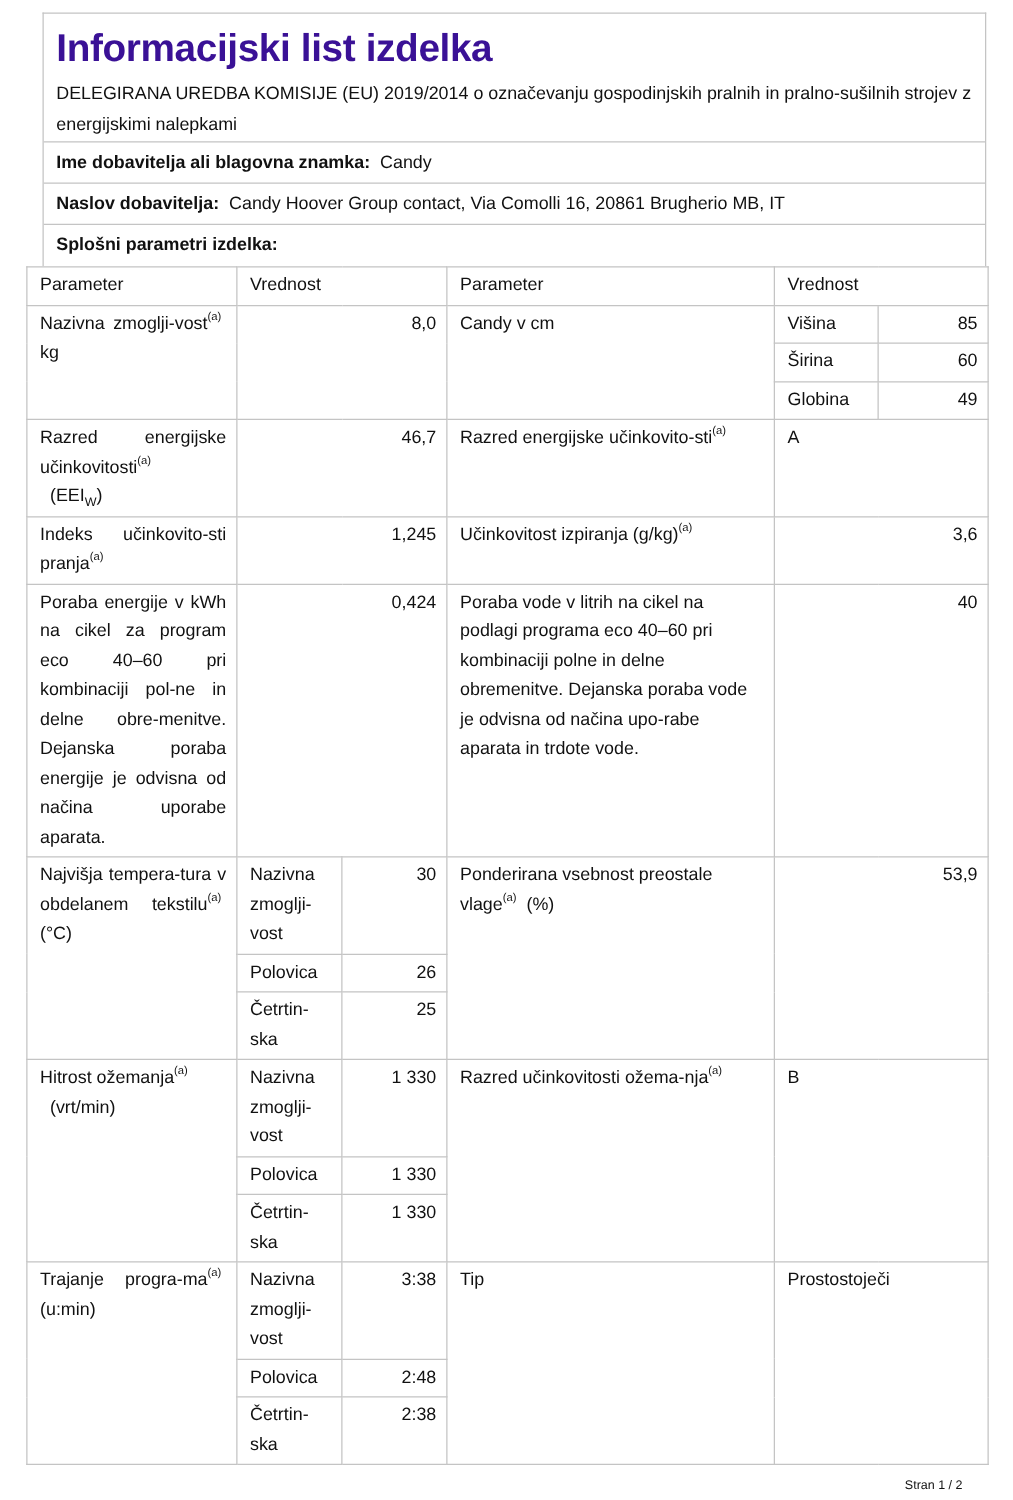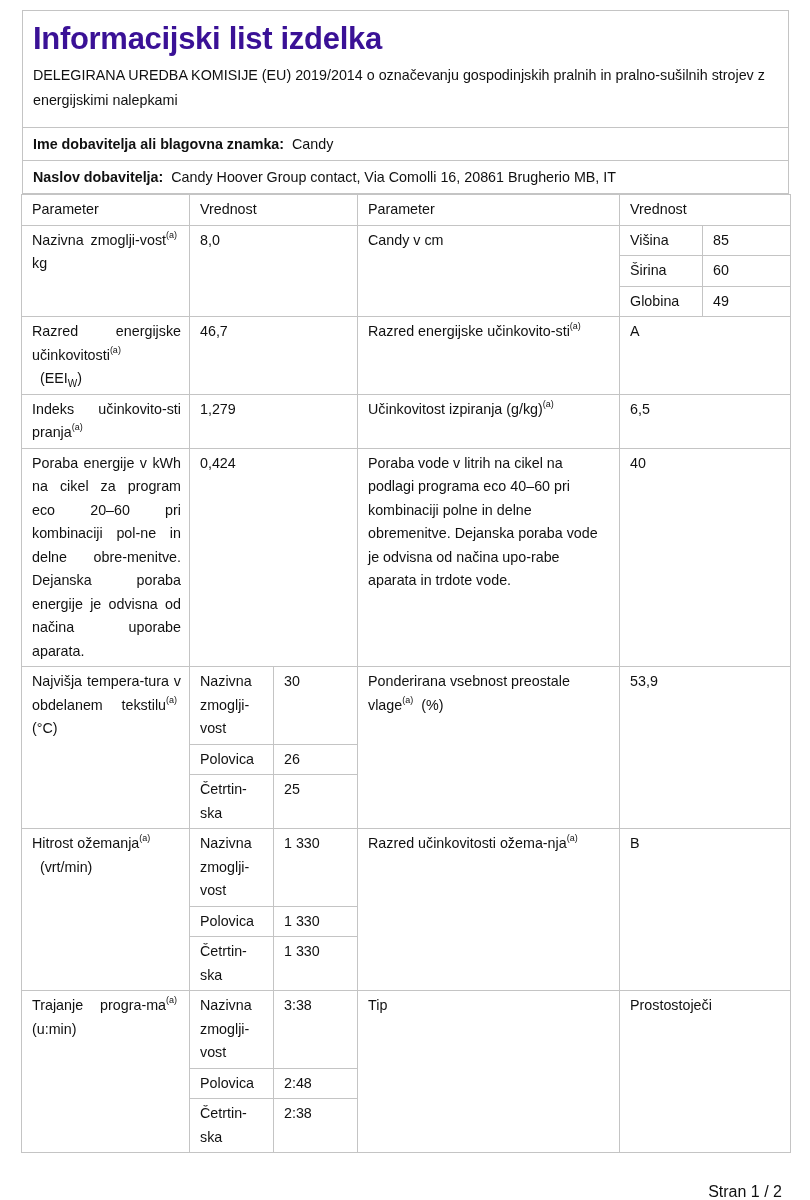--- a/index.html
+++ b/index.html
@@ -1,41 +1,42 @@
 <!DOCTYPE html>
 <html><head>
 <meta charset="utf-8">
 <style>
   html, body { margin:0; padding:0; background:#ffffff; }
   body { width:810px; height:1200px; position:relative; overflow:hidden;
          font-family:"Liberation Sans", sans-serif; color:#111; }
   .page { position:absolute; left:22px; top:10px; width:767px; }
-  .box { border:1.5px solid #c4c4c4; border-bottom:none; }
+  .box { border:1.5px solid #c4c4c4; border-bottom:none;margin-left:12px; }
   .title { font-family:"Liberation Sans", sans-serif; font-weight:bold; color:#3a1196;
            font-size:31px; line-height:44px; padding:6px 0 2px 10px; letter-spacing:-0.3px; }
-  .sub { font-size:14.3px; line-height:25px; padding:0 8px 14px 10px; border-bottom:1.5px solid #c4c4c4; }
+  .sub { font-size:14.3px; line-height:25px; padding:0 8px 0 10px; border-bottom:1.5px solid #c4c4c4; }
   .row1 { font-size:14.3px; line-height:32px; padding:0 10px; border-bottom:1.5px solid #c4c4c4; height:33px; box-sizing:border-box;}
   .row1 b { font-weight:bold; }
   table { border-collapse:collapse; width:769px; margin-left:-1px; table-layout:fixed; font-size:14.3px; }
   td { border:1.5px solid #c4c4c4; vertical-align:top; padding:3px 8px 3px 10px; line-height:23.5px; }
-  td.num { }
+  td.num { text-align:right; }
   td.just { text-align:justify; }
   sup { font-size:9px; line-height:0; position:relative; top:-1px; }
   sub { font-size:10px; line-height:0; }
-  .footer { position:absolute; right:28px; top:1183px; font-size:16px; }
+  .footer { position:absolute; right:40px; top:1183px; font-size:10px; }
 </style>
 </head>
 <body>
 
 <div class="page">
   <div class="box">
     <div class="title">Informacijski list izdelka</div>
     <div class="sub">DELEGIRANA UREDBA KOMISIJE (EU) 2019/2014 o označevanju gospodinjskih pralnih in pralno-sušilnih strojev z energijskimi nalepkami</div>
     <div class="row1"><b>Ime dobavitelja ali blagovna znamka:</b>&nbsp; <span>Candy</span></div>
     <div class="row1"><b>Naslov dobavitelja:</b>&nbsp; <span>Candy Hoover Group contact, Via Comolli 16, 20861 Brugherio MB, IT</span></div>
+    <div class="row1" style="border-bottom:none;"><b>Splošni parametri izdelka:</b></div>
   </div>
 
   <table>
     <colgroup>
       <col style="width:168px">
         <col style="width:84px">
         <col style="width:84px">
         <col style="width:262px">
         <col style="width:83px">
         <col style="width:88px">
@@ -66,27 +67,27 @@
 
     <tr style="height:74px">
       <td class="just"><span>Razred energijske učinkovitosti</span><sup>(a)</sup><br>&nbsp;&nbsp;<span>(EEI</span><sub>W</sub><span>)</span></td>
       <td colspan="2" class="num">46,7</td>
       <td class="just"><span>Razred energijske učinkovito-sti</span><sup>(a)</sup></td>
       <td colspan="2">A</td>
     </tr>
 
     <tr>
       <td class="just"><span>Indeks učinkovito-sti pranja</span><sup>(a)</sup></td>
-      <td colspan="2" class="num">1,279</td>
+      <td colspan="2" class="num">1,245</td>
       <td><span>Učinkovitost izpiranja (g/kg)</span><sup>(a)</sup></td>
-      <td colspan="2" class="num">6,5</td>
+      <td colspan="2" class="num">3,6</td>
     </tr>
 
     <tr>
-      <td class="just">Poraba energije v kWh na cikel za program eco 20–60 pri kombinaciji pol-ne in delne obre-menitve. Dejanska poraba energije je odvisna od načina uporabe aparata.</td>
+      <td class="just">Poraba energije v kWh na cikel za program eco 40–60 pri kombinaciji pol-ne in delne obre-menitve. Dejanska poraba energije je odvisna od načina uporabe aparata.</td>
       <td colspan="2" class="num">0,424</td>
       <td>Poraba vode v litrih na cikel na podlagi programa eco 40–60 pri kombinaciji polne in delne obremenitve. Dejanska poraba vode je odvisna od načina upo-rabe aparata in trdote vode.</td>
       <td colspan="2" class="num">40</td>
     </tr>
 
     <tr>
       <td rowspan="3" class="just"><span>Najvišja tempera-tura v obdelanem tekstilu</span><sup>(a)</sup>&nbsp; <span>(°C)</span></td>
       <td>Nazivna zmoglji-vost</td>
       <td class="num">30</td>
       <td rowspan="3"><span>Ponderirana vsebnost preostale vlage</span><sup>(a)</sup>&nbsp; <span>(%)</span></td>

